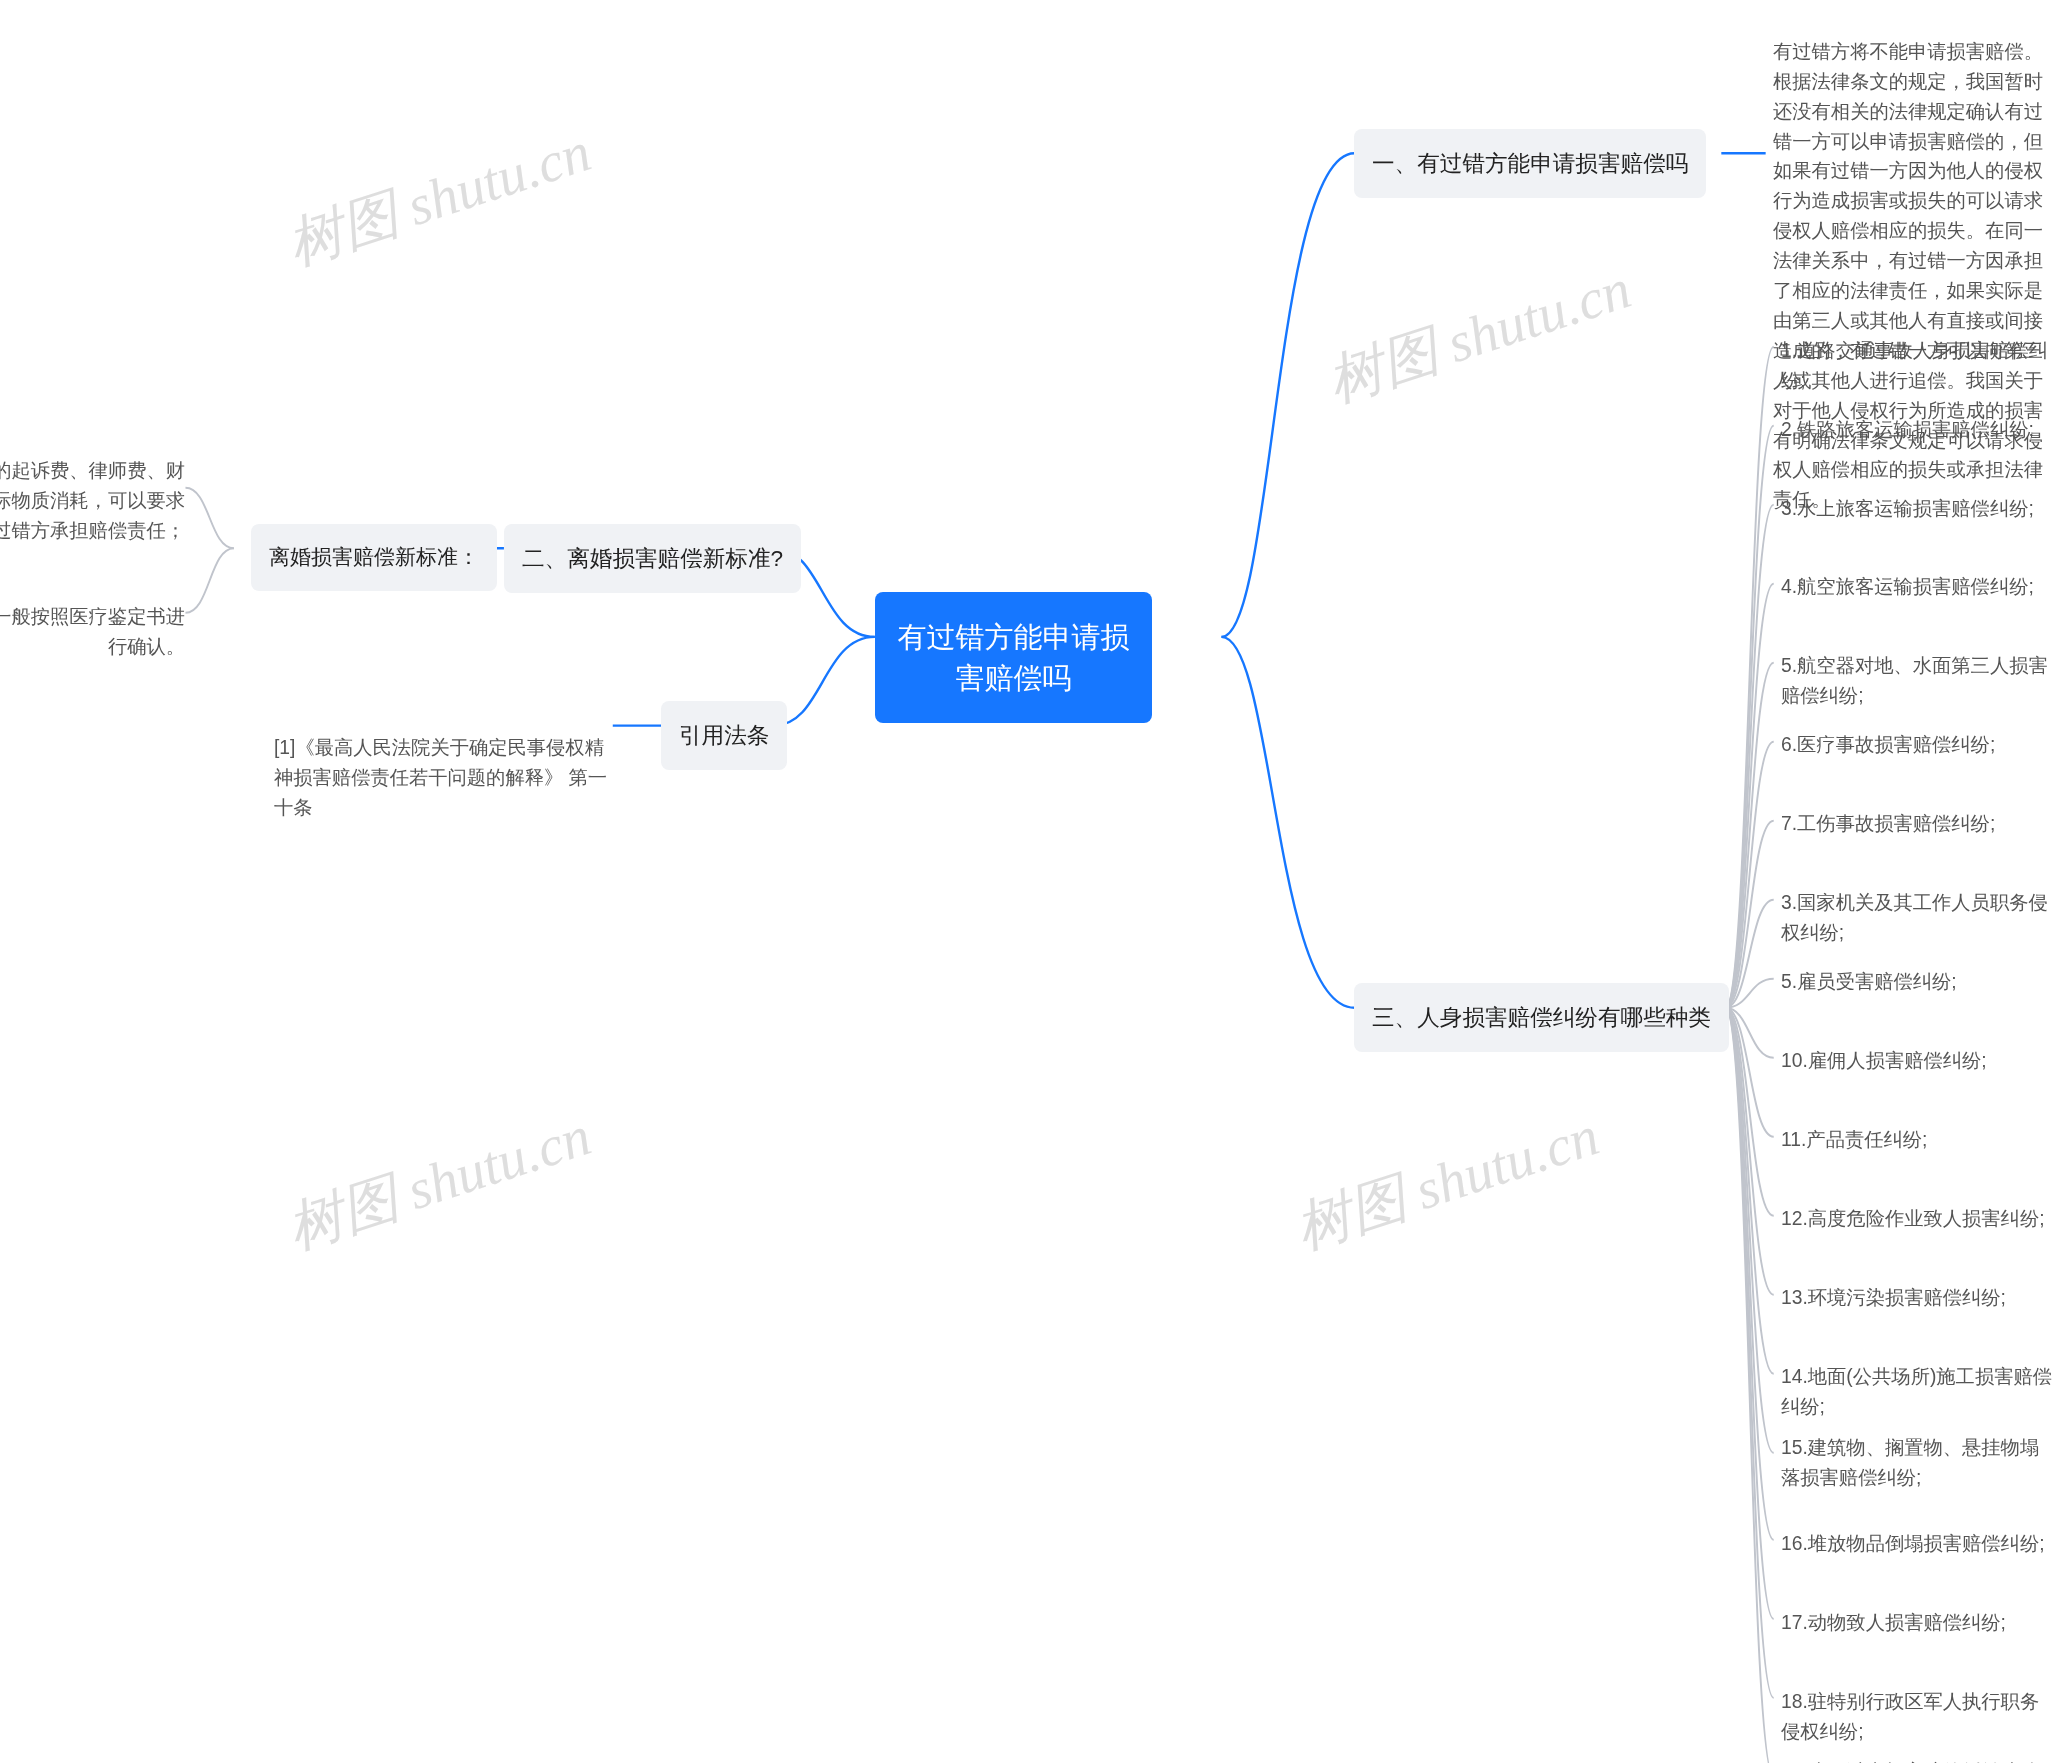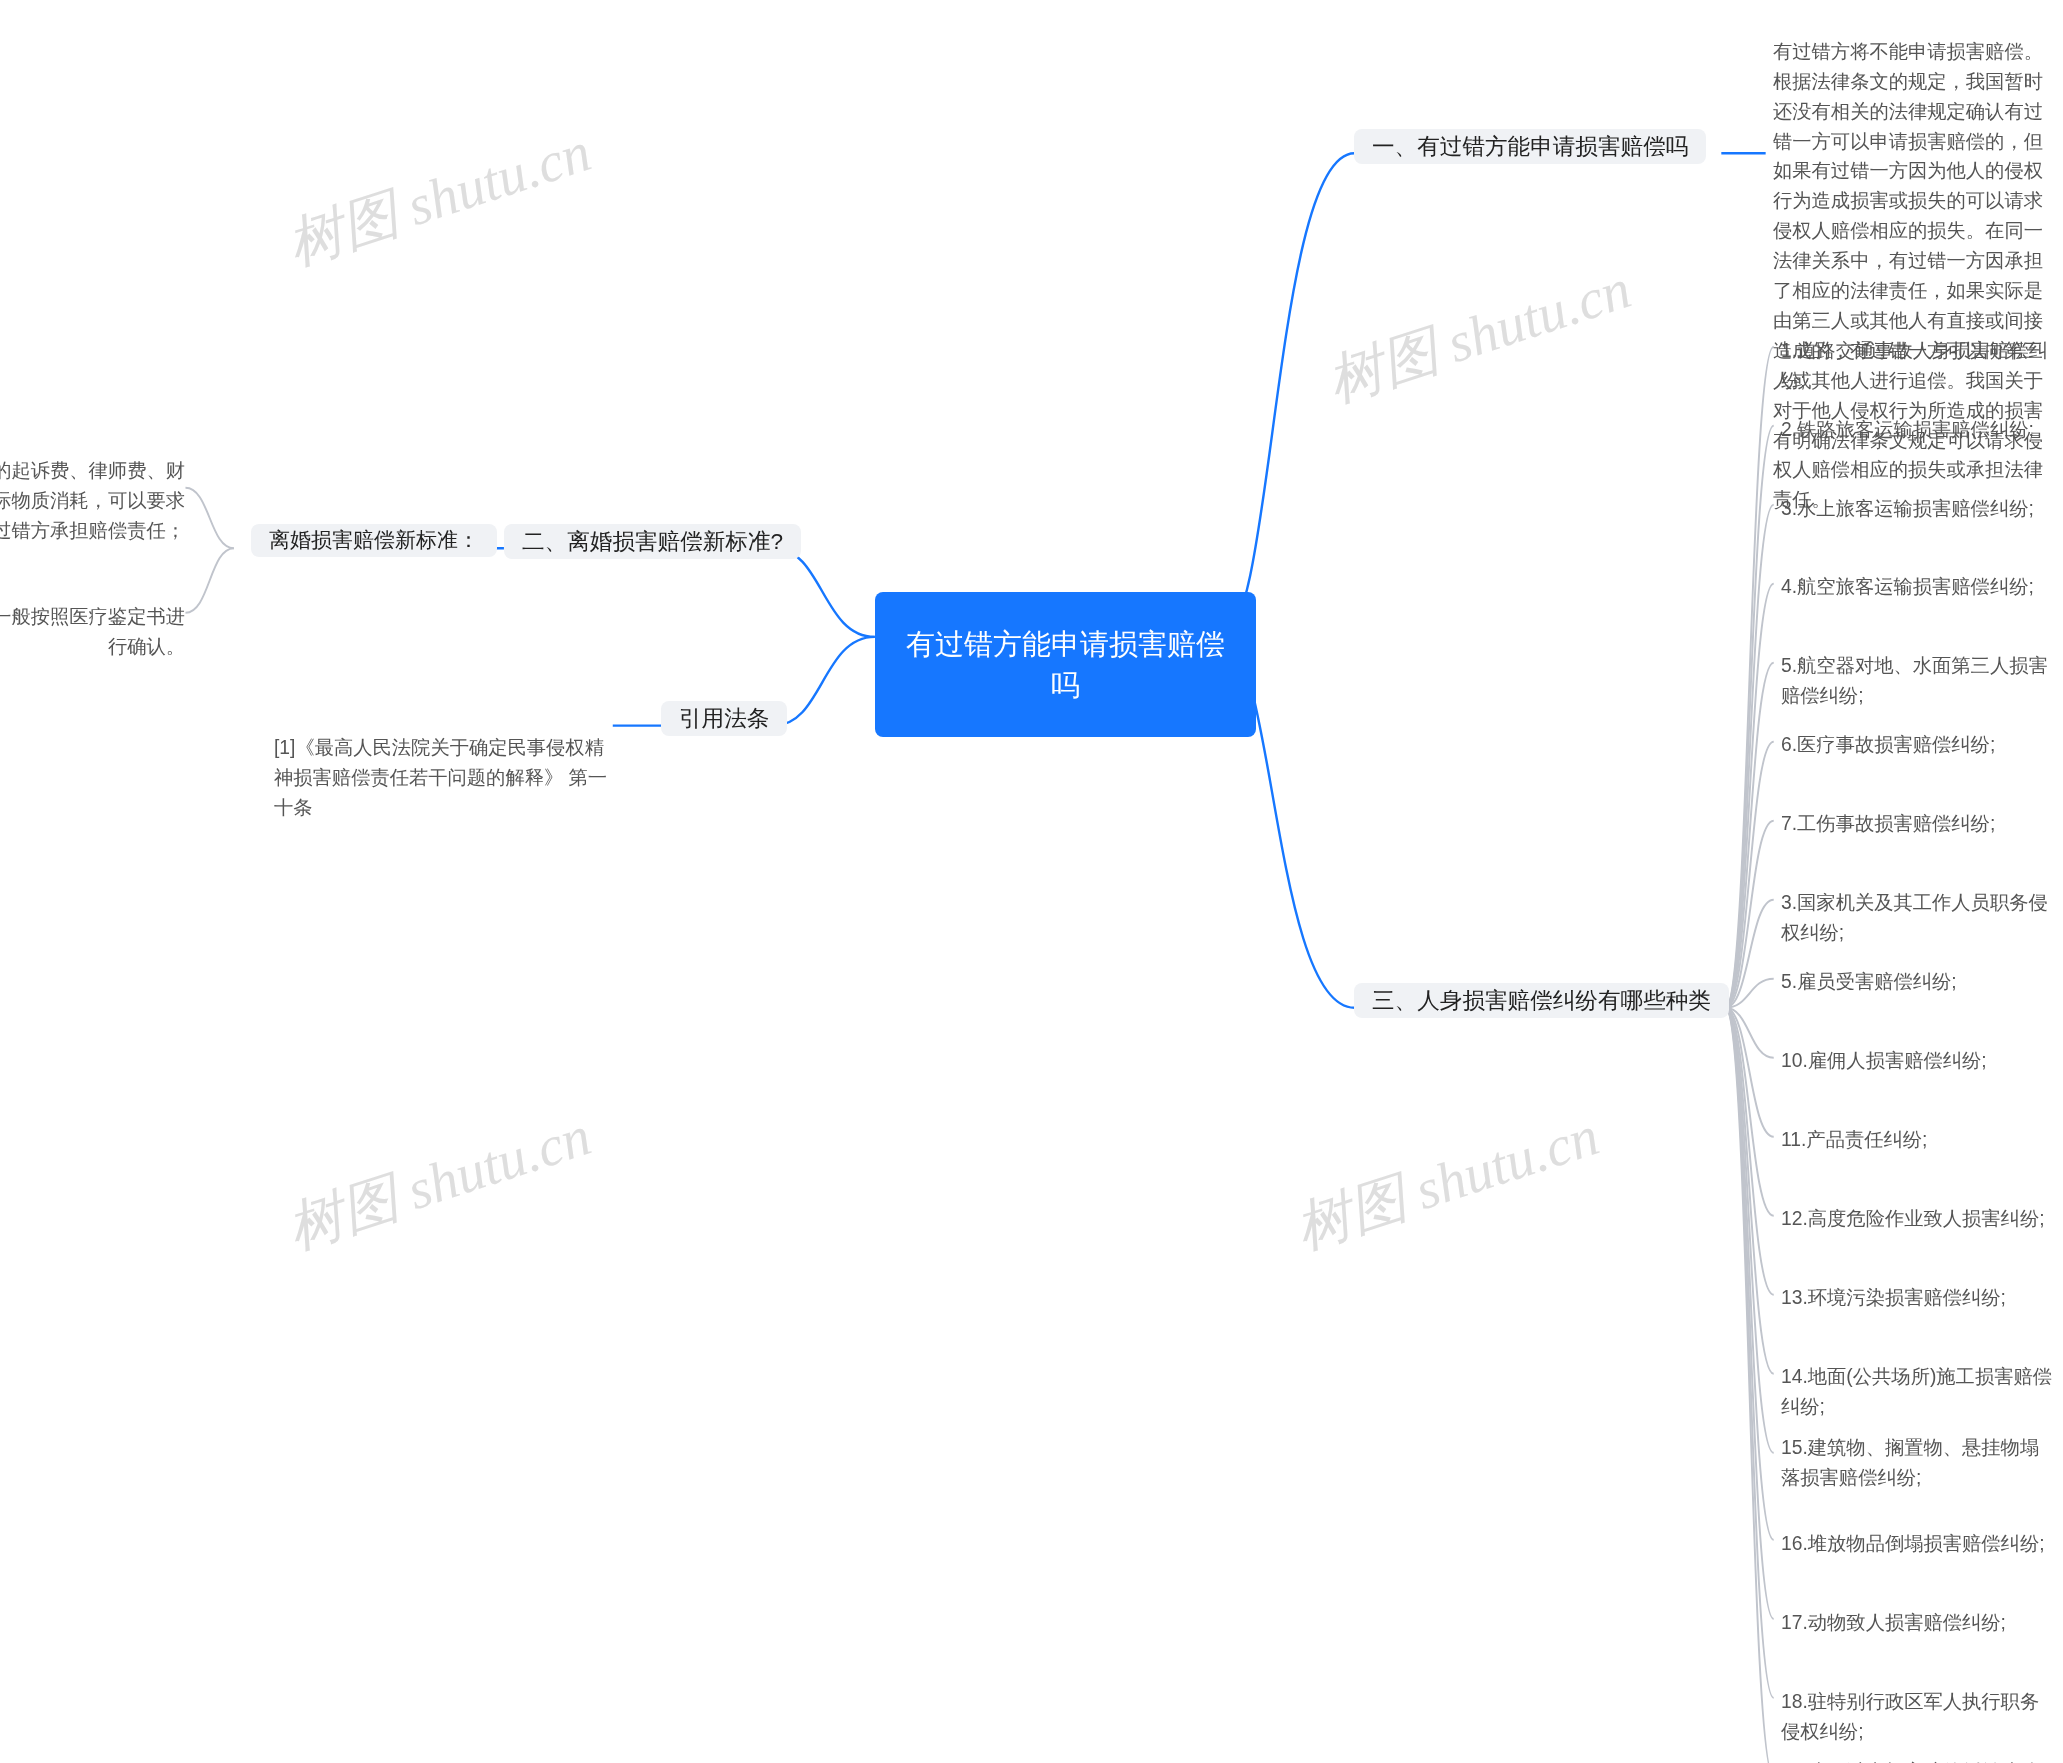--- a/index.html
+++ b/index.html
@@ -4,30 +4,30 @@
 <style>
   * { box-sizing: border-box; margin: 0; padding: 0; }
   html, body { width: 2064px; height: 1764px; background: #ffffff; font-family: "Microsoft YaHei", "PingFang SC", Arial, sans-serif; color: #333; }
   body { position: relative; overflow: hidden; }
   svg.connectors { position: absolute; top: 0; left: 0; width: 2064px; height: 1764px; pointer-events: none; }
 
   .node {
     position: absolute;
     font-size: 21px;
     line-height: 1.55;
-    padding: 0 18px;
+    padding: 17px 18px;
     border-radius: 8px;
   }
   .root {
     background: #1677ff;
     color: #fff;
     font-size: 29px;
     text-align: center;
-    width: 381px;
-    padding: 32px 21px;
+    width: 277px;
+    padding: 25px 21px;
     line-height: 1.4;
   }
   .branch {
     background: #f0f2f5;
     color: #222;
     font-size: 22.6px;
     white-space: nowrap;
   }
   .sub {
     background: #f0f2f5;

